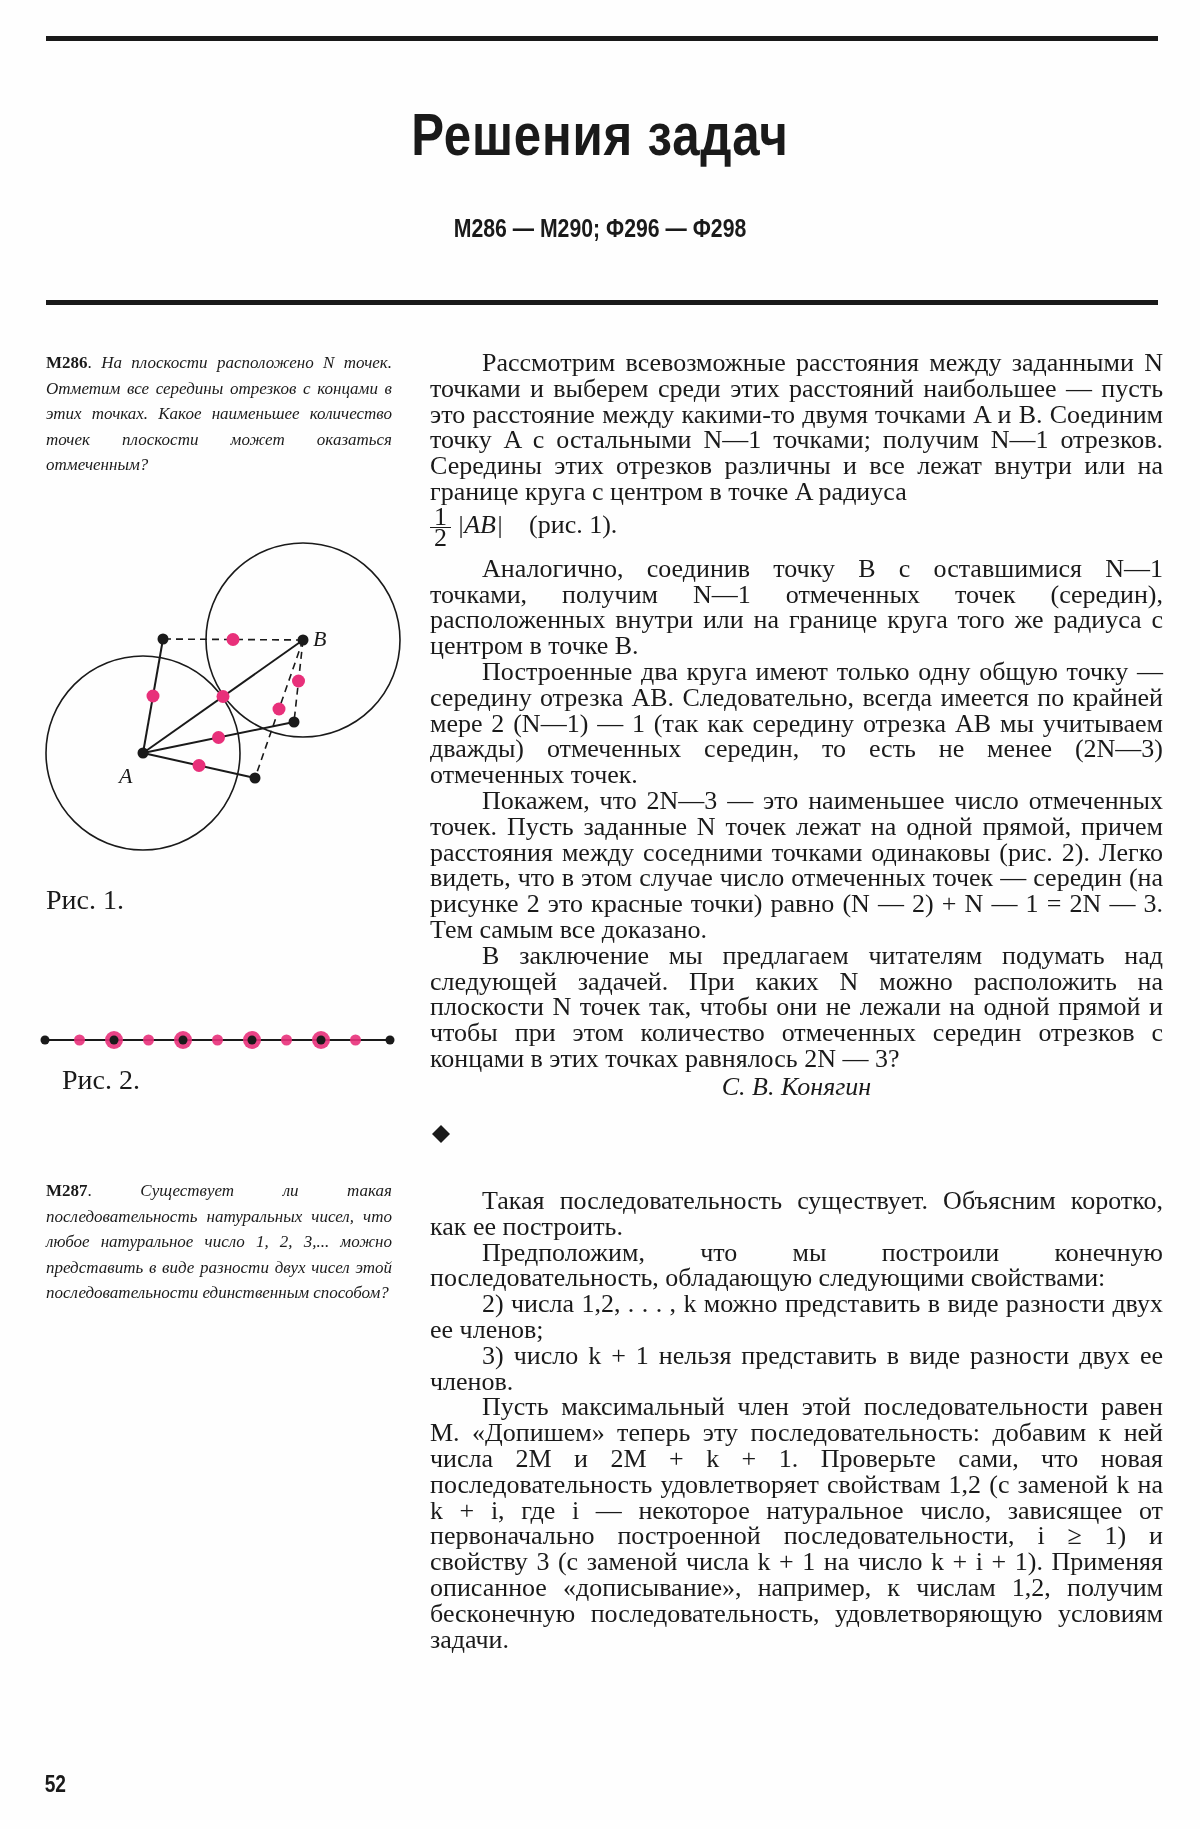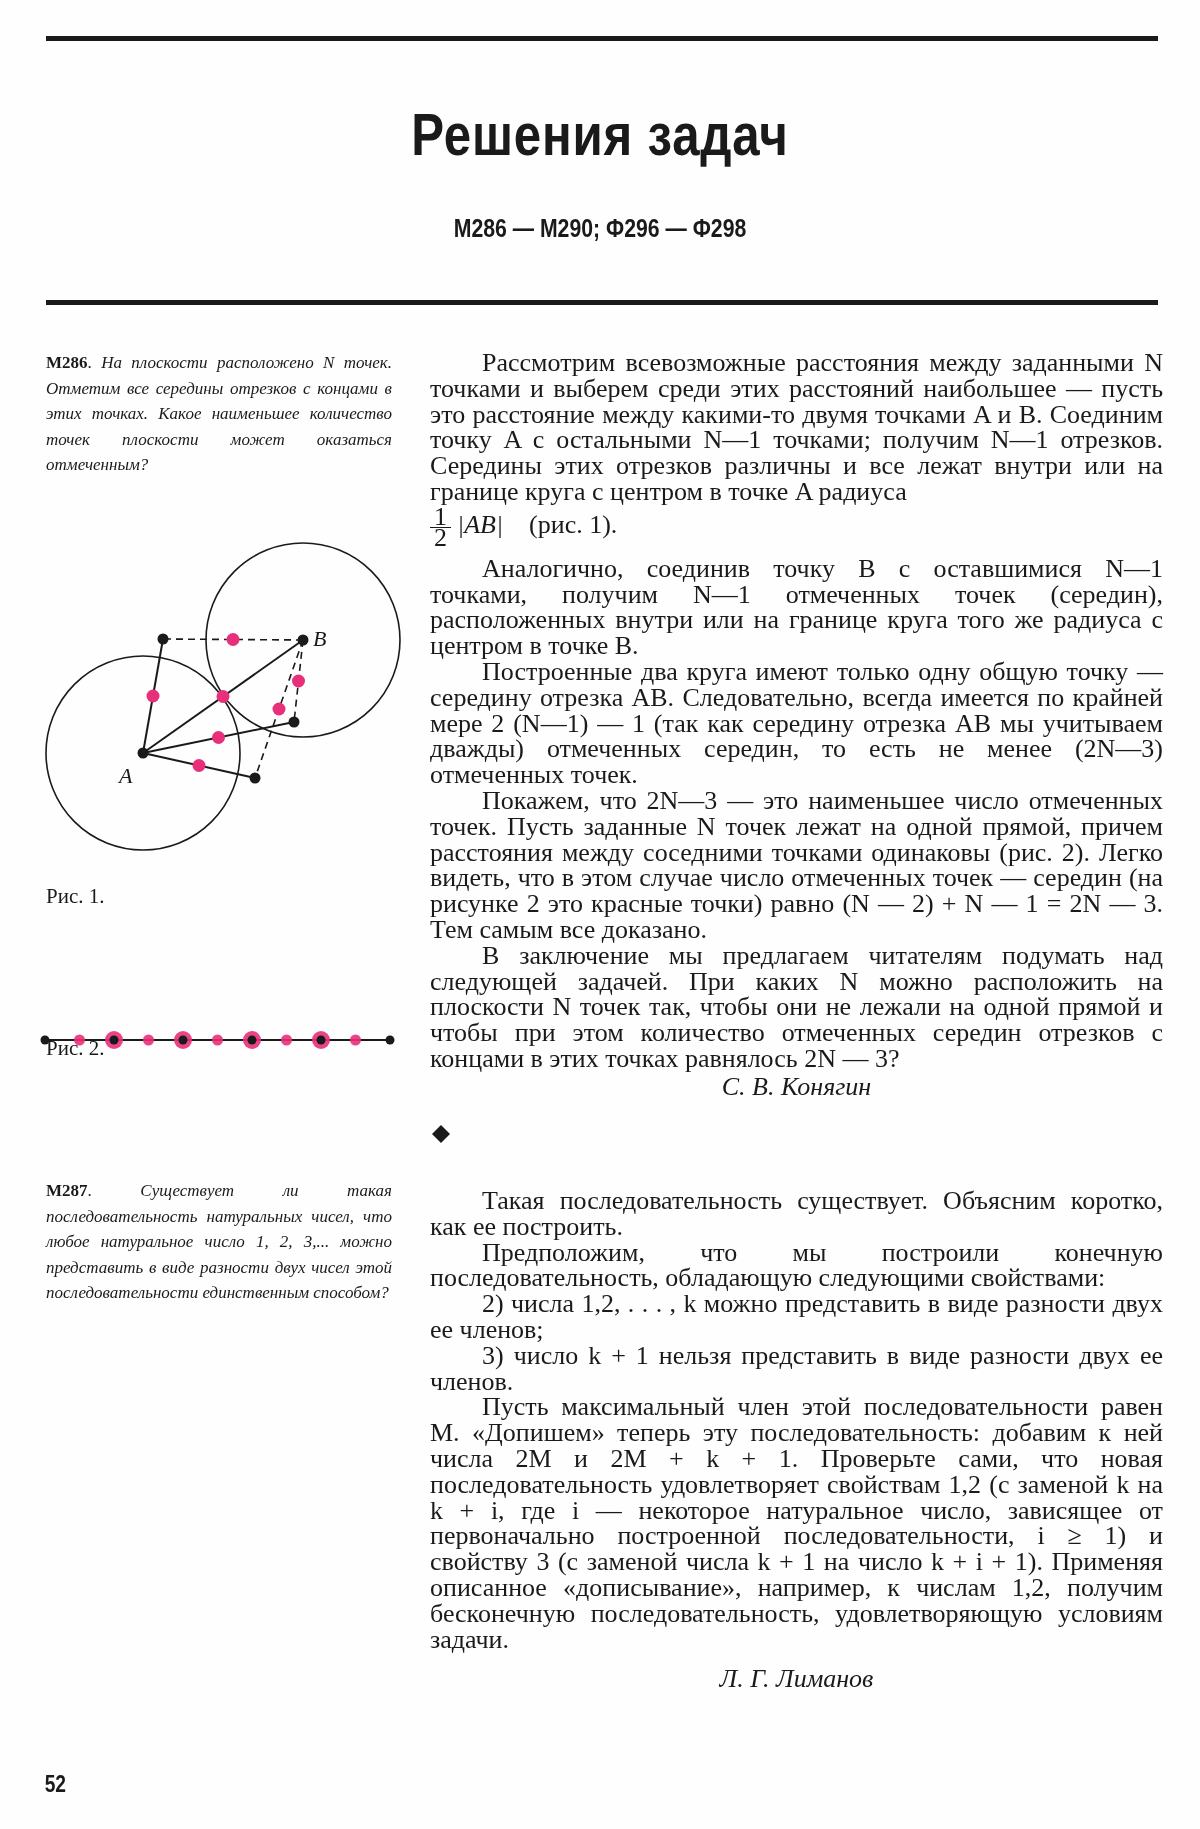--- a/index.html
+++ b/index.html
@@ -19,21 +19,21 @@
   .problem .code { font-weight:bold; font-style:normal; }
   .problem .stmt { font-style:italic; }
   .col { position:absolute; left:430px; width:733px; font-size:26px; line-height:25.8px;
          text-align:justify; }
   .col p { margin:0; text-indent:52px; }
   .col p.noind { text-indent:0; }
   .col .sig { text-align:center; font-style:italic; margin-top:2px; }
   .frac { display:inline-block; vertical-align:middle; text-align:center; line-height:20px; margin-right:6px; }
   .frac span { display:block; }
   .frac .num { border-bottom:1.5px solid #1a1a1a; padding:0 4px; }
-  .caption { position:absolute; left:46px; font-size:21px; }
+  .caption { position:absolute; left:46px; font-size:28px; }
   .diamond { position:absolute; left:432px; top:1125px; width:18px; height:18px; }
   .pagenum { position:absolute; left:42px; top:1770px; font-family:"Liberation Sans",sans-serif;
              font-weight:bold; font-size:24px; transform:scaleX(0.8); }
   svg { position:absolute; overflow:visible; }
   i.v { font-style:italic; }
 </style>
 </head>
 <body>
 
 <div class="rule top"></div>
@@ -80,21 +80,21 @@
     <circle cx="321" cy="1040" r="9" fill="#e8307a" opacity="0.9"></circle>
     <circle cx="355.5" cy="1040" r="5.5" fill="#e8307a" opacity="0.9"></circle>
     <circle cx="45" cy="1040" r="4.5" fill="#1a1a1a"></circle>
     <circle cx="114" cy="1040" r="4.5" fill="#1a1a1a"></circle>
     <circle cx="183" cy="1040" r="4.5" fill="#1a1a1a"></circle>
     <circle cx="252" cy="1040" r="4.5" fill="#1a1a1a"></circle>
     <circle cx="321" cy="1040" r="4.5" fill="#1a1a1a"></circle>
     <circle cx="390" cy="1040" r="4.5" fill="#1a1a1a"></circle>
   </svg>
 <div class="caption" style="top:884px;">Рис. 1.</div>
-<div class="caption" style="top:1036px;">Рис. 2.</div>
+<div class="caption" style="top:1064px;margin-left:16px;">Рис. 2.</div>
 
 <div class="col" style="top:350px;">
   <p>Рассмотрим всевозможные расстояния между заданными N точками и выберем среди этих расстояний наибольшее — пусть это расстояние между какими-то двумя точками A и B. Соединим точку A с остальными N—1 точками; получим N—1 отрезков. Середины этих отрезков различны и все лежат внутри или на границе круга с центром в точке A радиуса</p>
   <p class="noind" style="margin-top:2px;margin-bottom:8px;">
     <span class="frac"><span class="num">1</span><span>2</span></span><i class="v">|AB|</i>&nbsp;&nbsp;&nbsp;&nbsp;<span>(рис. 1).</span>
   </p>
   <p>Аналогично, соединив точку B с оставшимися N—1 точками, получим N—1 отмеченных точек (середин), расположенных внутри или на границе круга того же радиуса с центром в точке B.</p>
   <p>Построенные два круга имеют только одну общую точку — середину отрезка AB. Следовательно, всегда имеется по крайней мере 2 (N—1) — 1 (так как середину отрезка AB мы учитываем дважды) отмеченных середин, то есть не менее (2N—3) отмеченных точек.</p>
   <p>Покажем, что 2N—3 — это наименьшее число отмеченных точек. Пусть заданные N точек лежат на одной прямой, причем расстояния между соседними точками одинаковы (рис. 2). Легко видеть, что в этом случае число отмеченных точек — середин (на рисунке 2 это красные точки) равно (N — 2) + N — 1 = 2N — 3. Тем самым все доказано.</p>
   <p>В заключение мы предлагаем читателям подумать над следующей задачей. При каких N можно расположить на плоскости N точек так, чтобы они не лежали на одной прямой и чтобы при этом количество отмеченных середин отрезков с концами в этих точках равнялось 2N — 3?</p>
@@ -108,16 +108,15 @@
 <div class="problem" style="top:1178px;">
   <span class="code">М287</span><span>. </span><span class="stmt">Существует ли такая последовательность натуральных чисел, что любое натуральное число 1, 2, 3,... можно представить в виде разности двух чисел этой последовательности единственным способом?</span>
 </div>
 
 <div class="col" style="top:1188px;">
   <p>Такая последовательность существует. Объясним коротко, как ее построить.</p>
   <p>Предположим, что мы построили конечную последовательность, обладающую следующими свойствами:</p>
   <p>2) числа 1,2, . . . , k можно представить в виде разности двух ее членов;</p>
   <p>3) число k + 1 нельзя представить в виде разности двух ее членов.</p>
   <p>Пусть максимальный член этой последовательности равен M. «Допишем» теперь эту последовательность: добавим к ней числа 2M и 2M + k + 1. Проверьте сами, что новая последовательность удовлетворяет свойствам 1,2 (с заменой k на k + i, где i — некоторое натуральное число, зависящее от первоначально построенной последовательности, i ≥ 1) и свойству 3 (с заменой числа k + 1 на число k + i + 1). Применяя описанное «дописывание», например, к числам 1,2, получим бесконечную последовательность, удовлетворяющую условиям задачи.</p>
-  <div class="sig" style="margin-top:14px;">Л. Г. Лиманов</div>
 </div>
 
 <div class="pagenum">52</div>
 
 </body></html>

